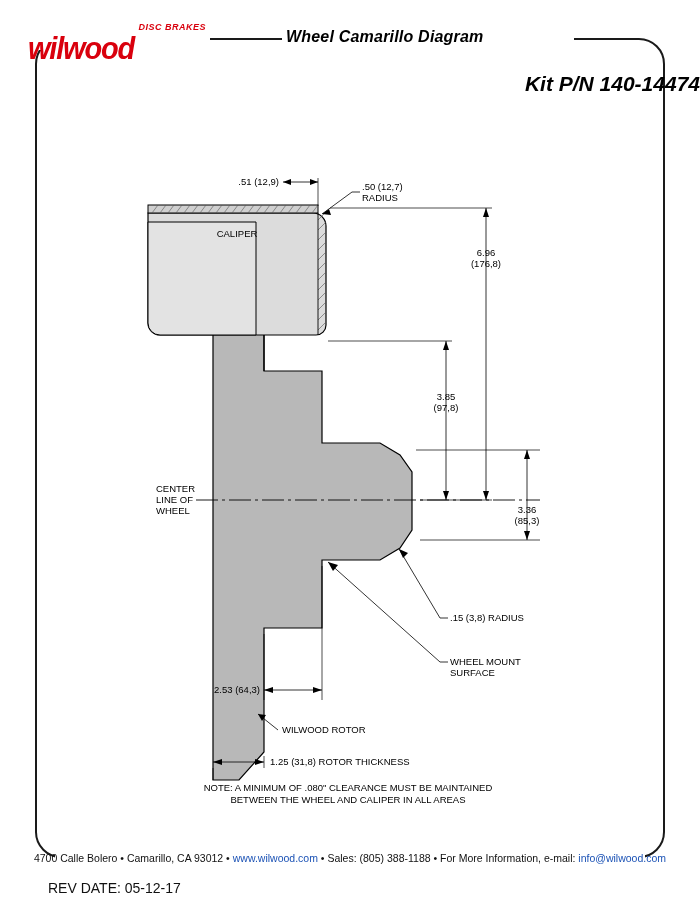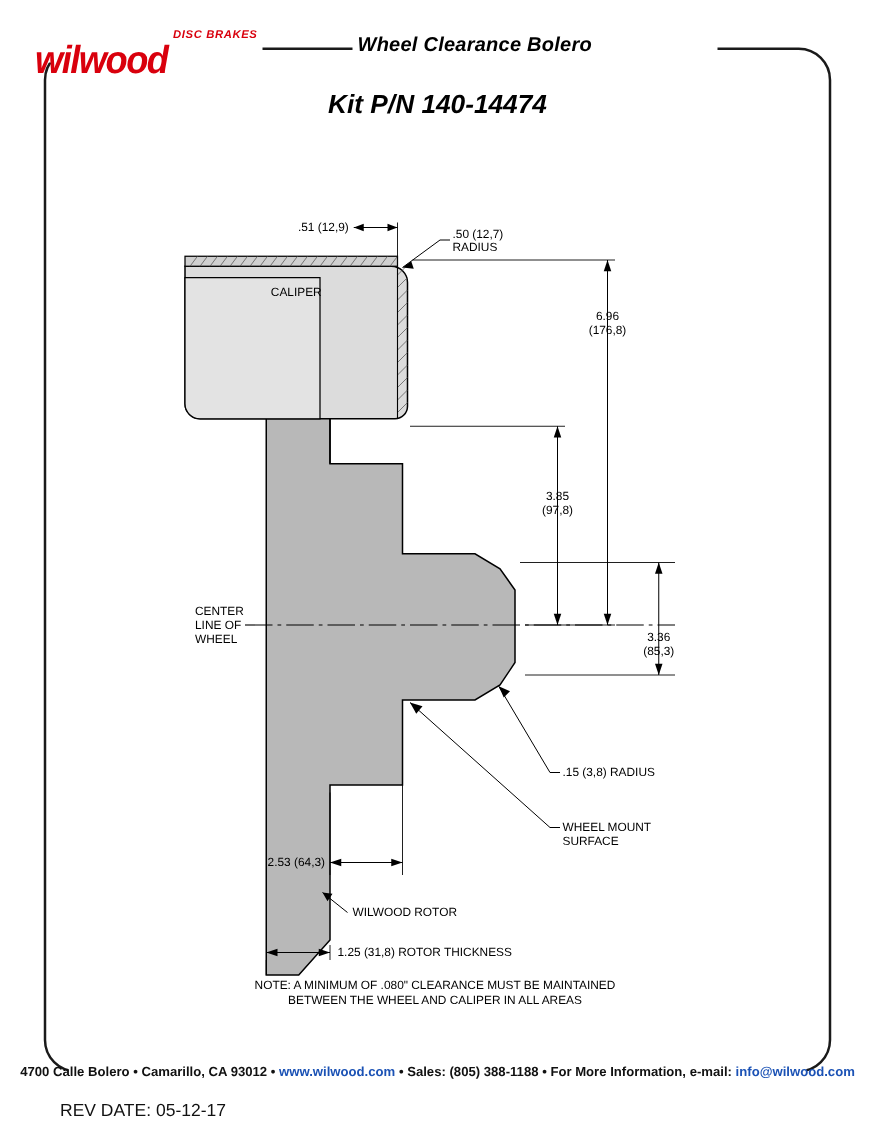--- a/index.html
+++ b/index.html
@@ -96,38 +96,37 @@
     font-size: 16px;
     font-weight: bold;
     font-style: italic;
     letter-spacing: 0.2px;
   }
   .kit-pn {
     position: absolute;
     left: 0px;
     top: 72px;
     width: 700px;
-    text-align: center;
+    text-align: right;
     box-sizing: border-box;
     font-size: 21px;
     font-weight: bold;
     font-style: italic;
   }
 
   
   .footer-line {
     position: absolute;
     left: 0px;
     top: 852px;
     width: 700px;
     text-align: center;
     font-size: 10.5px;
     color: #111;
     white-space: nowrap;
-    font-weight: bold;
   }
   .footer-line a, .footer-line .link {
     color: #1b52b5;
     text-decoration: none;
   }
   .rev-date {
     position: absolute;
     left: 48px;
     top: 880px;
     font-size: 14px;
@@ -159,21 +158,21 @@
 <div class="page-frame"></div>
 <div class="frame-gap-logo"></div>
 <div class="frame-gap-title"></div>
 <div class="frame-gap-footer"></div>
 
 <div class="logo">
   <div class="logo-disc">DISC BRAKES</div>
   <div class="logo-word">wilwood</div>
 </div>
 
-<div class="doc-title">Wheel Clearance Bolero</div>
+<div class="doc-title">Wheel Camarillo Diagram</div>
 <div class="kit-pn">Kit P/N 140-14474</div>
 
 <svg class="drawing" viewBox="0 0 700 906">
 
   <path fill="#b8b8b8" stroke="#000" stroke-width="1.2" d="M 213,252
            L 264,252
            L 264,371
            L 322,371
            L 322,443
            L 380,443

